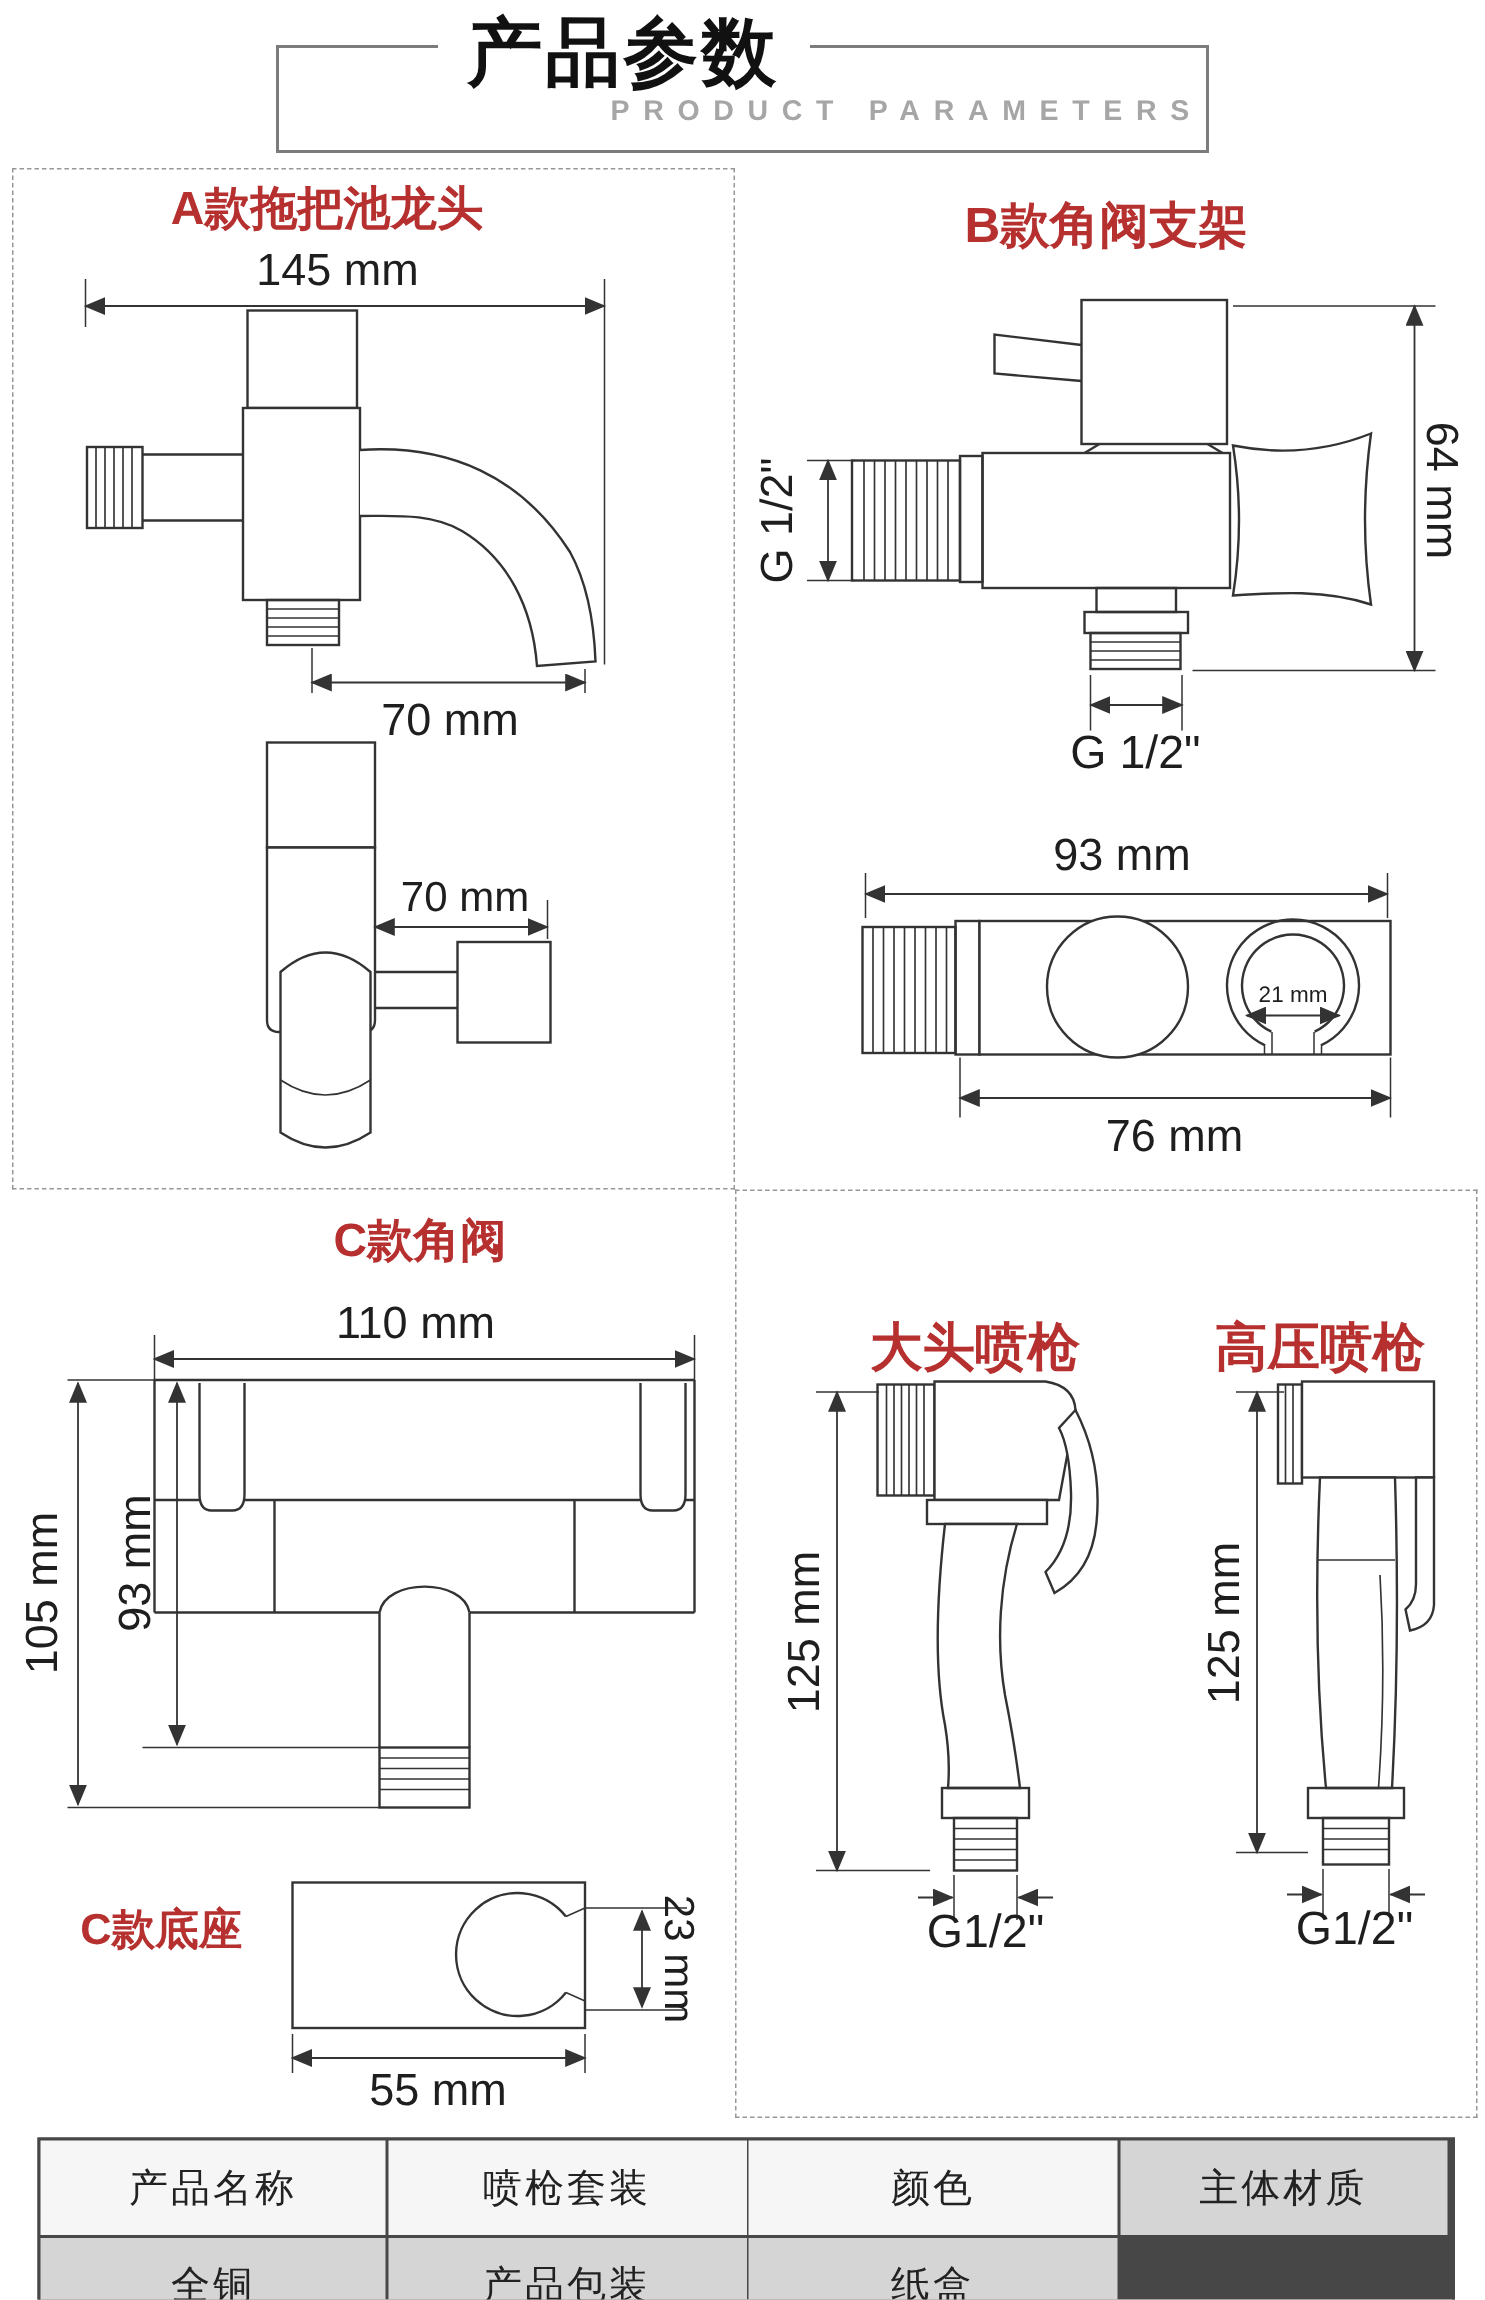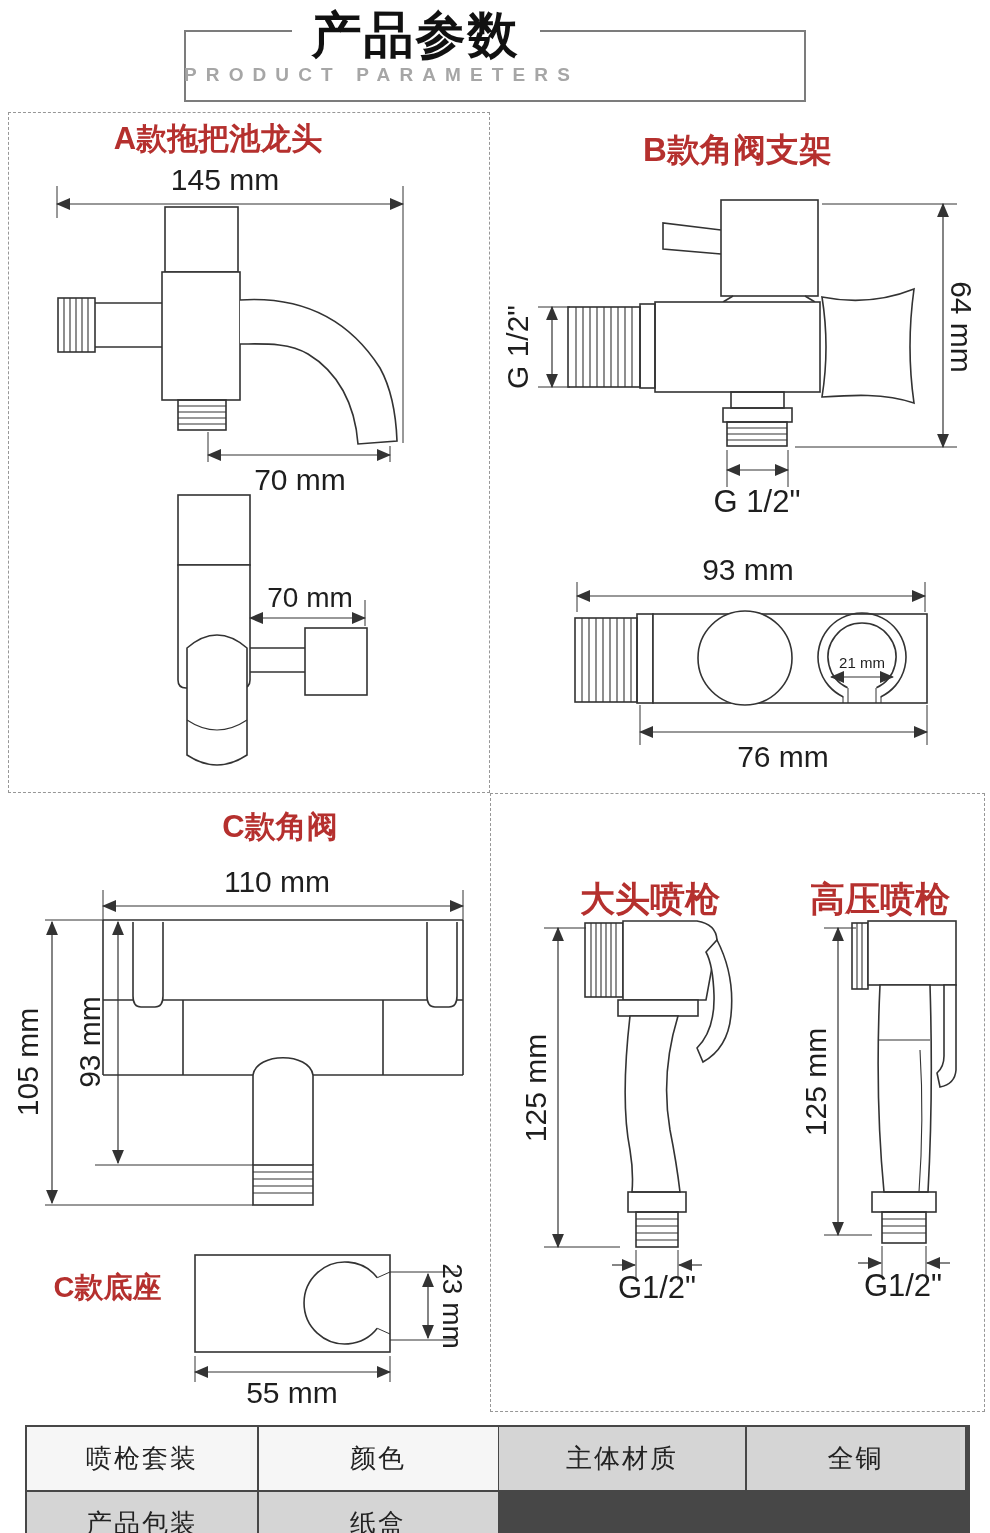--- a/index.html
+++ b/index.html
@@ -12,21 +12,21 @@
 
   
   .title-box { left:184px; top:30px; width:618px; height:68px; border:2px solid #7c7c7c; background:#fff; }
   .main-title {
     left:0; top:2px; width:831px; text-align:center; z-index:2;
     font-family:"Liberation Sans", sans-serif; font-weight:bold;
     font-size:50px; letter-spacing:2px; color:#111;
   }
   .main-title span { background:#fff; padding:0 20px; }
   .sub-title {
-    left:184px; top:64px; width:618px; text-align:left; z-index:2;
+    left:184px; top:64px; width:618px; text-align:right; z-index:2;
     font-size:19px; letter-spacing:0.48em; color:#a6a6a6; font-weight:bold;
   }
 
   
   .dash-box { border:1px dashed #979797; box-sizing:border-box; }
   .box-a    { left:8px;   top:112px; width:482px; height:681px; }
   .box-guns { left:490px; top:793px; width:495px; height:619px; }
 
   .red-label {
     color:var(--accent); font-family:Liberation Sans, sans-serif;
@@ -221,19 +221,20 @@
   <rect class="ol" x="872" y="1192" width="64" height="20"></rect>
   <rect class="ol" x="882" y="1212" width="44" height="31"></rect>
   <path class="hl" d="M882,1219H926 M882,1226H926 M882,1233H926"></path>
   <path class="xl" d="M882,1246V1278 M926,1246V1278"></path>
   <line class="dl" x1="858" y1="1263" x2="881" y2="1263" marker-end="url(#ae)"></line>
   <line class="dl" x1="950" y1="1263" x2="927" y2="1263" marker-end="url(#ae)"></line>
   <text x="903" y="1296" text-anchor="middle" font-size="31">G1/2"</text>
 </svg>
 
 <div class="abs spec-table">
+  <div class="spec-cell row-0">产品名称</div>
   <div class="spec-cell row-0">喷枪套装</div>
   <div class="spec-cell row-0">颜色</div>
   <div class="spec-cell row-1">主体材质</div>
   <div class="spec-cell row-1">全铜</div>
   <div class="spec-cell row-1">产品包装</div>
   <div class="spec-cell row-1">纸盒</div>
 </div>
 
 </body></html>

